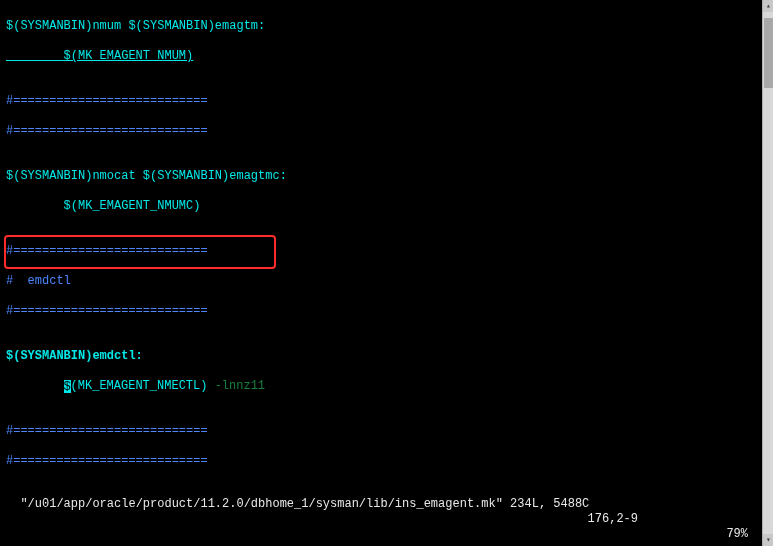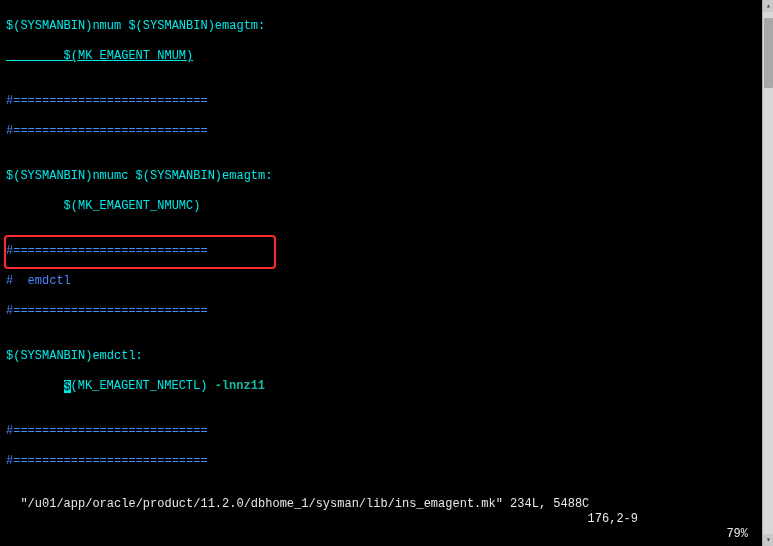--- a/index.html
+++ b/index.html
@@ -42,21 +42,21 @@
     font-size: 8px;
     text-align: center;
     line-height: 12px;
     color: #444;
   }
   .scrollbar-arrow.up { top: 0; }
   .scrollbar-arrow.down { bottom: 0; }
 
   .cyan  { color: #00e8e8; }
   .blue  { color: #4a86ff; }
-  .red   { color: #14b8a6; font-weight: bold; }
+  .red   { color: #15803d; }
   .redbox {
     position: absolute;
     left: 4px;
     top: 235px;
     width: 272px;
     height: 34px;
     border: 2px solid #ff2a2a;
     border-radius: 4px;
     pointer-events: none;
   }
@@ -82,28 +82,28 @@
 
 
 
 <div class="terminal">
 <span class="cyan" style="display: block;">$(SYSMANBIN)nmum $(SYSMANBIN)emagtm:</span>
 <span class="cyan" style="display: block; text-decoration: underline;">        $(MK_EMAGENT_NMUM)</span>
 <span class="cyan" style="display: block;"></span>
 <span class="blue" style="display: block;">#===========================</span>
 <span class="blue" style="display: block;">#===========================</span>
 <span class="cyan" style="display: block;"></span>
-<span class="cyan" style="display: block;">$(SYSMANBIN)nmumc $(SYSMANBIN)emagtm:</span>
+<span class="cyan" style="display: block;">$(SYSMANBIN)nmocat $(SYSMANBIN)emagtmc:</span>
 <span class="cyan" style="display: block;">        $(MK_EMAGENT_NMUMC)</span>
 <span class="cyan" style="display: block;"></span>
 <span class="blue" style="display: block;">#===========================</span>
 <span class="blue" style="display: block;">#  emdctl</span>
 <span class="blue" style="display: block;">#===========================</span>
 <span class="cyan" style="display: block;"></span>
-<span class="cyan" style="display: block;">$(SYSMANBIN)emdctl:</span>
+<span class="cyan" style="display: block; font-weight: bold;">$(SYSMANBIN)emdctl:</span>
 <span style="display: block;"><span class="cyan">        </span><span class="cursor">$</span><span class="cyan">(MK_EMAGENT_NMECTL)</span><span class="red"> -lnnz11</span></span>
 <span class="cyan" style="display: block;"></span>
 <span class="blue" style="display: block;">#===========================</span>
 <span class="blue" style="display: block;">#===========================</span>
 <span class="cyan" style="display: block;"></span>
 
 
 <span class="cyan" style="display: block;"></span>
 
 

